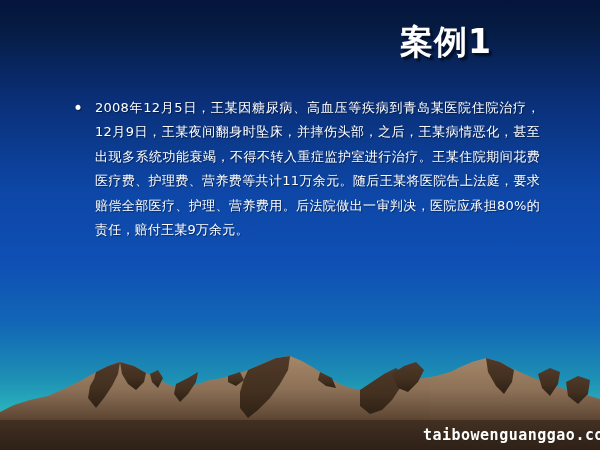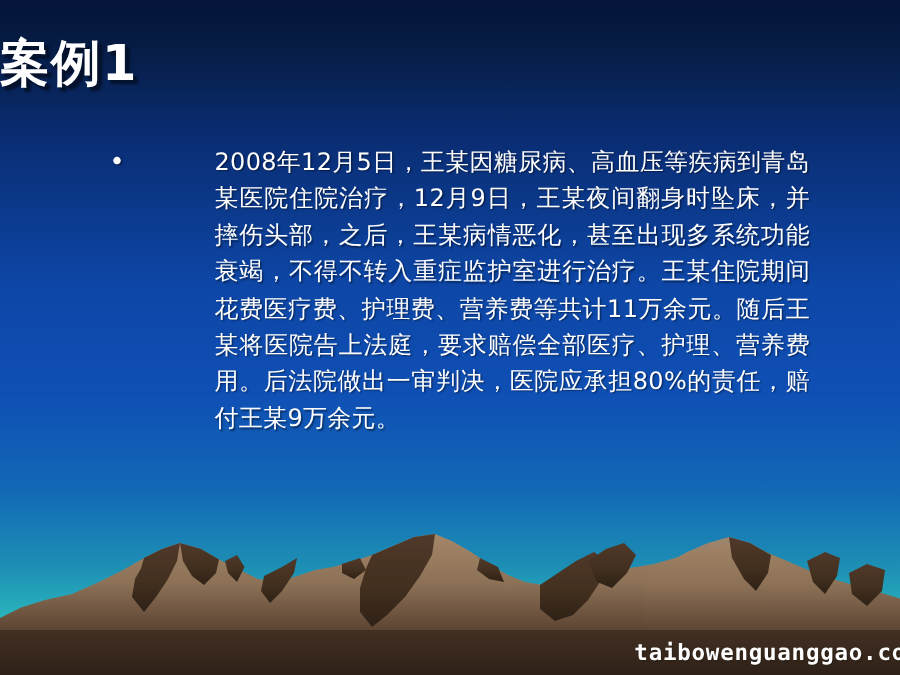--- a/index.html
+++ b/index.html
@@ -35,21 +35,21 @@
     overflow: hidden;
   }
   #landscape svg { display: block; }
 
   
   #title-block {
     position: absolute;
     top: 22px;
     left: 0;
     width: 492px;
-    text-align: left;
+    text-align: right;
   }
   #slide-title {
     display: inline-block;
     color: #ffffff;
     font-size: 33px;
     font-weight: bold;
     line-height: 40px;
     letter-spacing: 1px;
     text-shadow: 2px 2px 0 #05122e, 3px 3px 2px rgba(0,0,0,0.55);
     font-family: "DejaVu Sans", "Liberation Sans", sans-serif;
@@ -70,28 +70,27 @@
     color: #ffffff;
     font-size: 17px;
     line-height: 24.4px;
     text-align: left;
     padding-left: 3px;
     text-shadow: 1px 1px 1px rgba(0,0,0,0.5);
   }
   #body-text {
     flex: 1 1 auto;
     color: #ffffff;
-    font-size: 16px;
+    font-size: 13px;
     line-height: 24.4px;
     text-align: justify;
     text-justify: inter-ideograph;
     letter-spacing: 0.2px;
     text-shadow: 1px 1px 1px rgba(0,0,0,0.45);
     font-family: "DejaVu Sans", "Liberation Sans", sans-serif;
-    margin-left: 48px;
   }
 
   
   #watermark {
     position: absolute;
     right: -4px;
     bottom: 6px;
     color: #ffffff;
     font-family: "DejaVu Sans Mono", "Liberation Mono", monospace;
     font-size: 15px;

